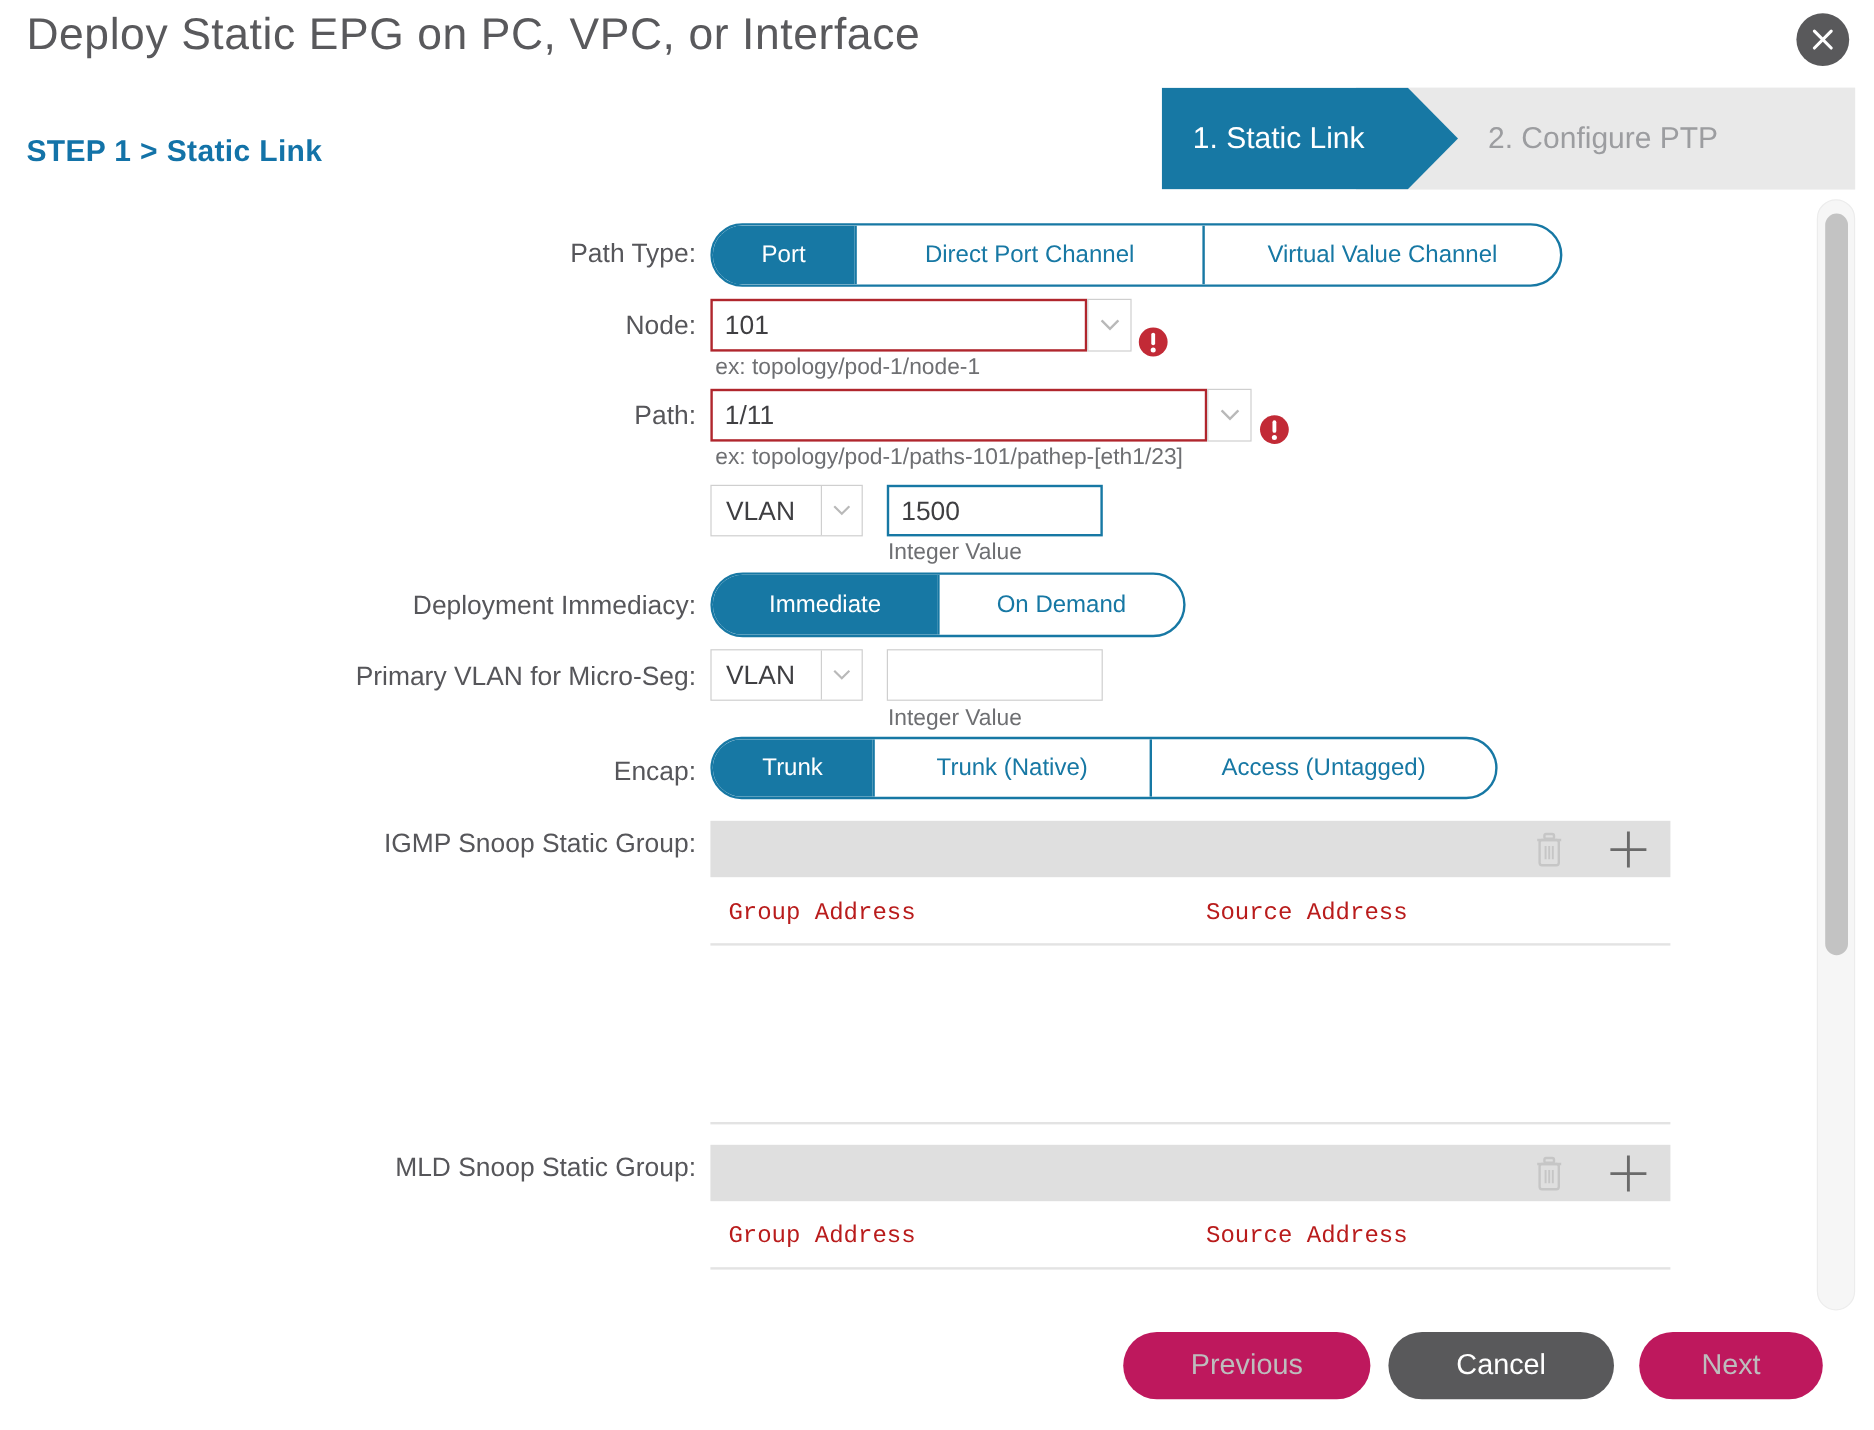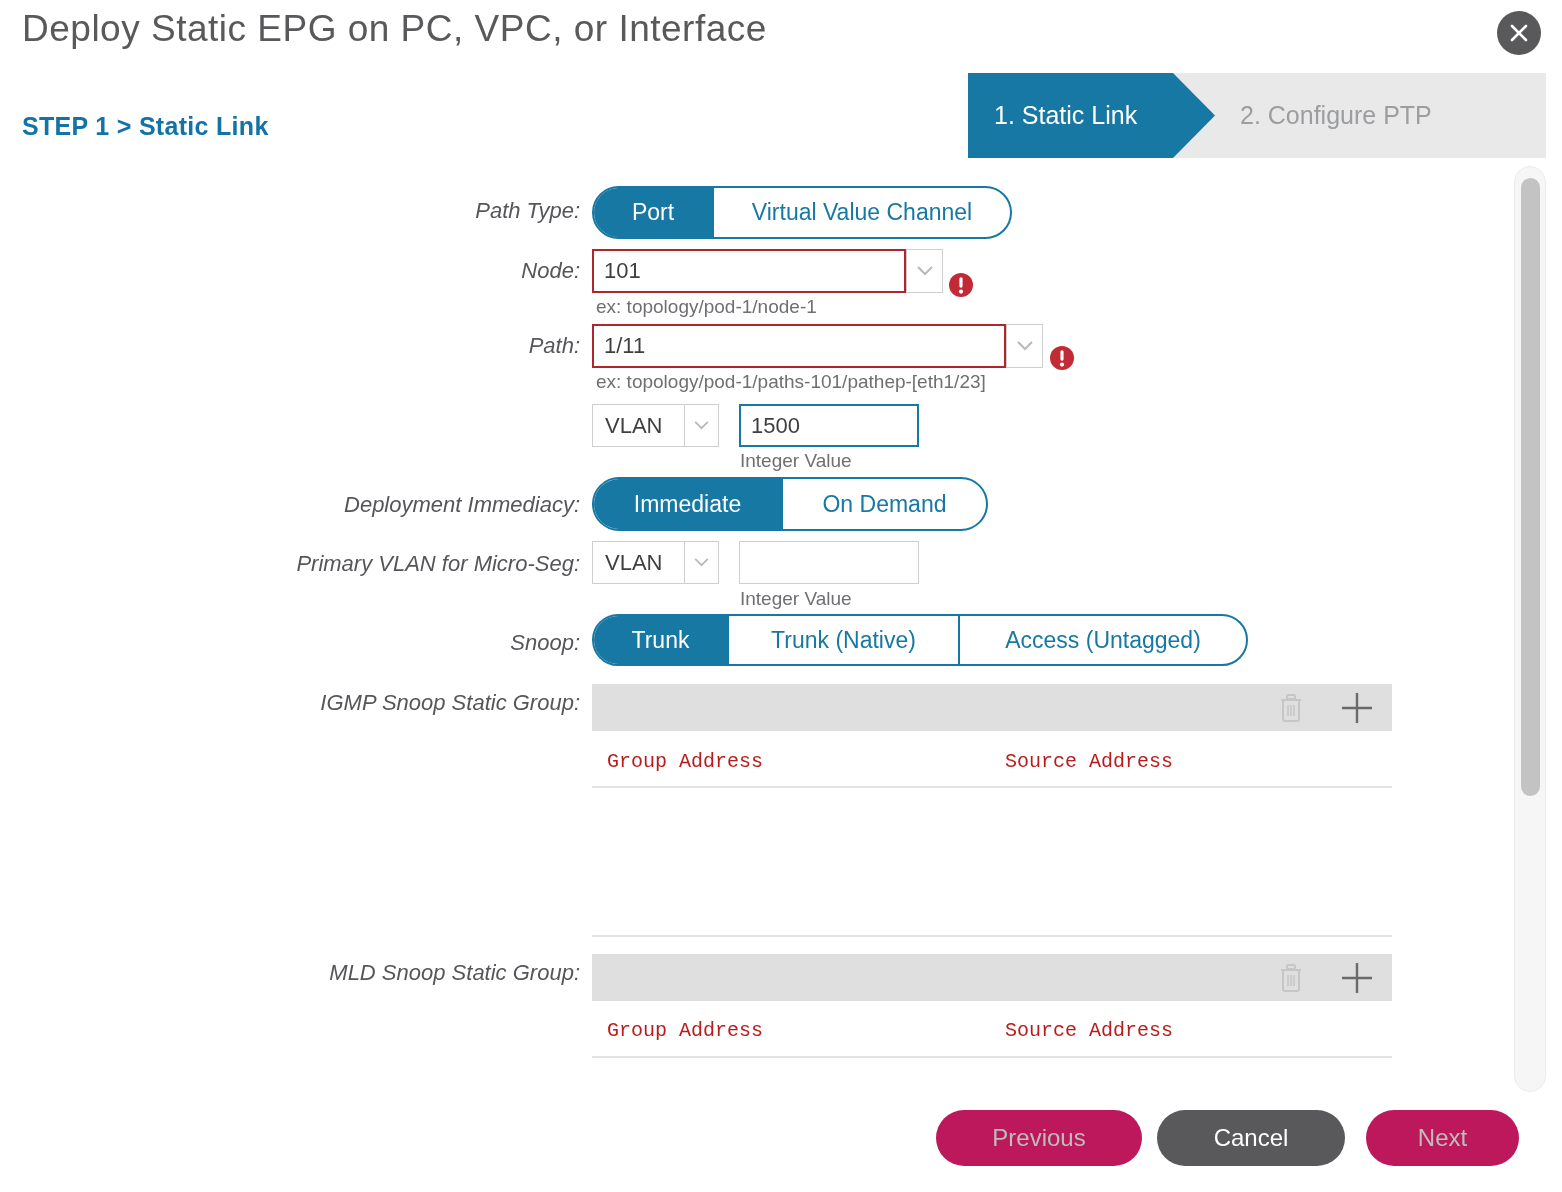--- a/index.html
+++ b/index.html
@@ -21,27 +21,27 @@
   .step-header { left: 22px; top: 112px; font-size: 25px; font-weight: bold; color: #1373A8; letter-spacing: .3px; }
 
   
   .wiz-gray { left: 1130px; top: 73px; width: 416px; height: 85px; background: #E9E9E9; }
   .wiz-blue { left: 968px; top: 73px; width: 247px; height: 85px; background: var(--blue);
     clip-path: polygon(0 0, calc(100% - 42px) 0, 100% 50%, calc(100% - 42px) 100%, 0 100%);
     color: #fff; font-size: 25px; line-height: 85px; padding-left: 26px; cursor: pointer; }
   .wiz-step2 { left: 1240px; top: 73px; height: 80px; line-height: 85px; font-size: 25px; color: #9C9DA0; cursor: pointer; }
 
   
-  .flabel { right: 982px; font-size: 22px; color: var(--label); white-space: nowrap; text-align: right; font-style: italic; }
+  .flabel { right: 982px; font-size: 22px; color: var(--label); white-space: nowrap; text-align: right; }
   .hint { font-size: 19px; color: var(--hint); white-space: nowrap; }
 
   
   .seg-group { display: inline-flex; border: 2px solid var(--blue); border-radius: 28px;
     overflow: hidden; background: #fff; }
-  .seg { display: flex; align-items: center; justify-content: center; font-size: 23px;
+  .seg { display: flex; align-items: center; justify-content: center; font-size: 20px;
     color: var(--blue); cursor: pointer; }
   .seg + .seg { border-left: 2px solid var(--blue); }
   .seg.selected { background: var(--blue); color: #fff; }
 
   
   .txt-input { position: absolute; font-family: "Liberation Sans", sans-serif; font-size: 22px;
     color: #3F3F42; padding: 0 10px; background: #fff; outline: none; }
   .err-border { border: 2px solid var(--red); }
   .blue-border { border: 2px solid var(--blue); }
   .gray-border { border: 1px solid var(--inputborder); }
@@ -92,20 +92,23 @@
   </div>
   <div class="abs wiz-step2">
     <span>2. Configure PTP</span>
   </div>
 
   <div class="abs flabel" style="top:198px">Path Type:</div>
   <div class="abs seg-group" style="left:592px; top:186px; height:53px">
     <div class="seg selected" style="width:118px">
       <span>Port</span>
     </div>
+    <div class="seg" style="width:290px">
+      <span>Direct Port Channel</span>
+    </div>
     <div class="seg" style="width:298px">
       <span>Virtual Value Channel</span>
     </div>
   </div>
 
   <div class="abs flabel" style="top:258px">Node:</div>
   <input class="txt-input err-border" style="left: 592px; top: 249px; width: 314px; height: 44px;" value="101">
   <div class="abs dd-btn" style="left:906px; top:249px; height:44px">
     <span style="display:flex">
       <svg width="16" height="10" viewBox="0 0 16 10">
@@ -166,21 +169,21 @@
     <span class="encap-text">VLAN</span>
     <span class="encap-chev">
       <svg width="15" height="9" viewBox="0 0 16 10">
           <path d="M1 1 L8 8 L15 1" fill="none" stroke="#B9B9B9" stroke-width="2"></path>
         </svg>
     </span>
   </div>
   <input class="txt-input gray-border" style="left: 739px; top: 541px; width: 180px; height: 43px;" value="">
   <div class="abs hint" style="left:740px; top:588px">Integer Value</div>
 
-  <div class="abs flabel" style="top:630px">Snoop:</div>
+  <div class="abs flabel" style="top:630px">Encap:</div>
   <div class="abs seg-group" style="left:592px; top:614px; height:52px">
     <div class="seg selected" style="width:133px">
       <span>Trunk</span>
     </div>
     <div class="seg" style="width:231px">
       <span>Trunk (Native)</span>
     </div>
     <div class="seg" style="width:288px">
       <span>Access (Untagged)</span>
     </div>

